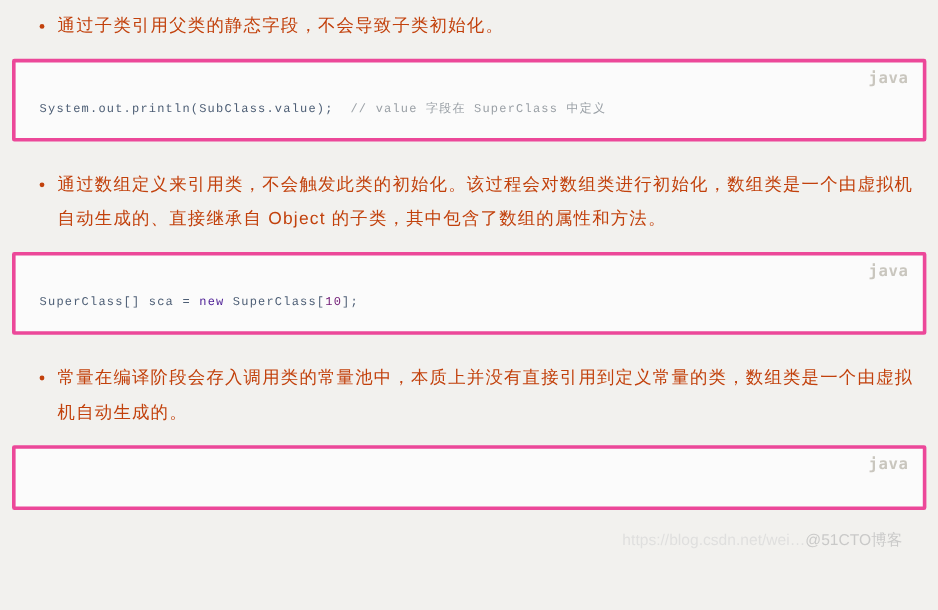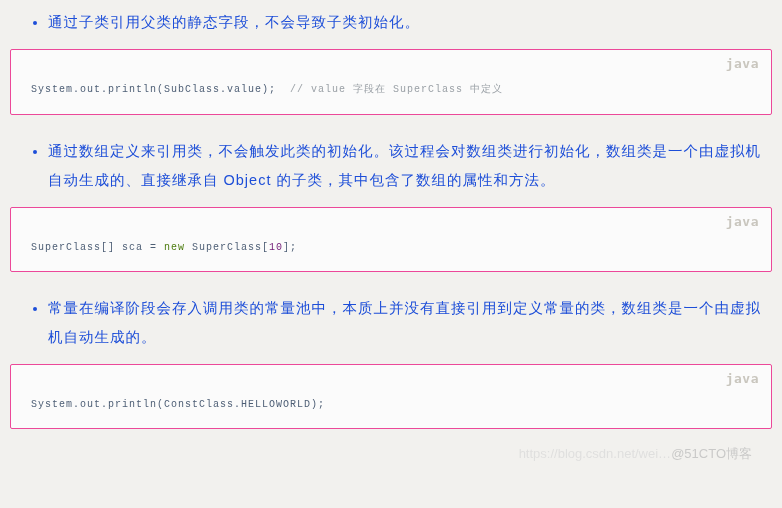--- a/index.html
+++ b/index.html
@@ -13,27 +13,27 @@
   }
   ul.list {
     list-style: disc;
     padding-left: 38px;
     margin: 0;
   }
   ul.list > li {
     font-size: 14.5px;
     line-height: 2;
     letter-spacing: 1px;
-    color: #1d4ed8;
+    color: #c2410c;
     margin: 8px 0 12px 0;
   }
   .codeblock {
     position: relative;
     background: #fbfbfb;
-    border: 1px solid #ec4899;
+    border: 3px solid #ec4899;
     border-radius: 2px;
     margin: 6px 0 22px 0;
     padding: 30px 20px 18px 20px;
   }
   .lang-tag {
     position: absolute;
     top: 6px;
     right: 12px;
     color: #c9c6be;
     font-size: 13px;
@@ -45,21 +45,21 @@
     margin: 0;
     white-space: pre-wrap;
     word-break: break-all;
   }
   code {
     font-family: Consolas, Menlo, "Courier New", monospace;
     font-size: 10px;
     color: #4d5e75;
     letter-spacing: 1px;
   }
-  .tok-kw { color: #4d7c0f; font-family: Liberation Mono, monospace; }
+  .tok-kw { color: #4c1d95; font-family: Liberation Mono, monospace; }
   .tok-num { color: #701a75; }
   .tok-comment { color: #9aa0a6; }
   .watermark {
     position: relative;
     text-align: right;
     font-size: 13px;
     color: #b9b9b9;
     opacity: 0.7;
     padding-right: 20px;
     margin-top: -6px;
@@ -83,18 +83,17 @@
 <div class="codeblock">
   <div class="lang-tag">java</div>
   <pre><code>SuperClass[] sca = <span class="tok-kw">new</span> SuperClass[<span class="tok-num">10</span>];</code></pre>
 </div>
 
 <ul class="list">
   <li>常量在编译阶段会存入调用类的常量池中，本质上并没有直接引用到定义常量的类，数组类是一个由虚拟机自动生成的。</li>
 </ul>
 <div class="codeblock">
   <div class="lang-tag">java</div>
-  <pre><code>System.out.println(ConstClass.HELLOWORLD);</code></pre>
 </div>
 
 <div class="watermark">
   <span class="faint">https://blog.csdn.net/wei…</span><span>@51CTO博客</span>
 </div>
 
 </body></html>

